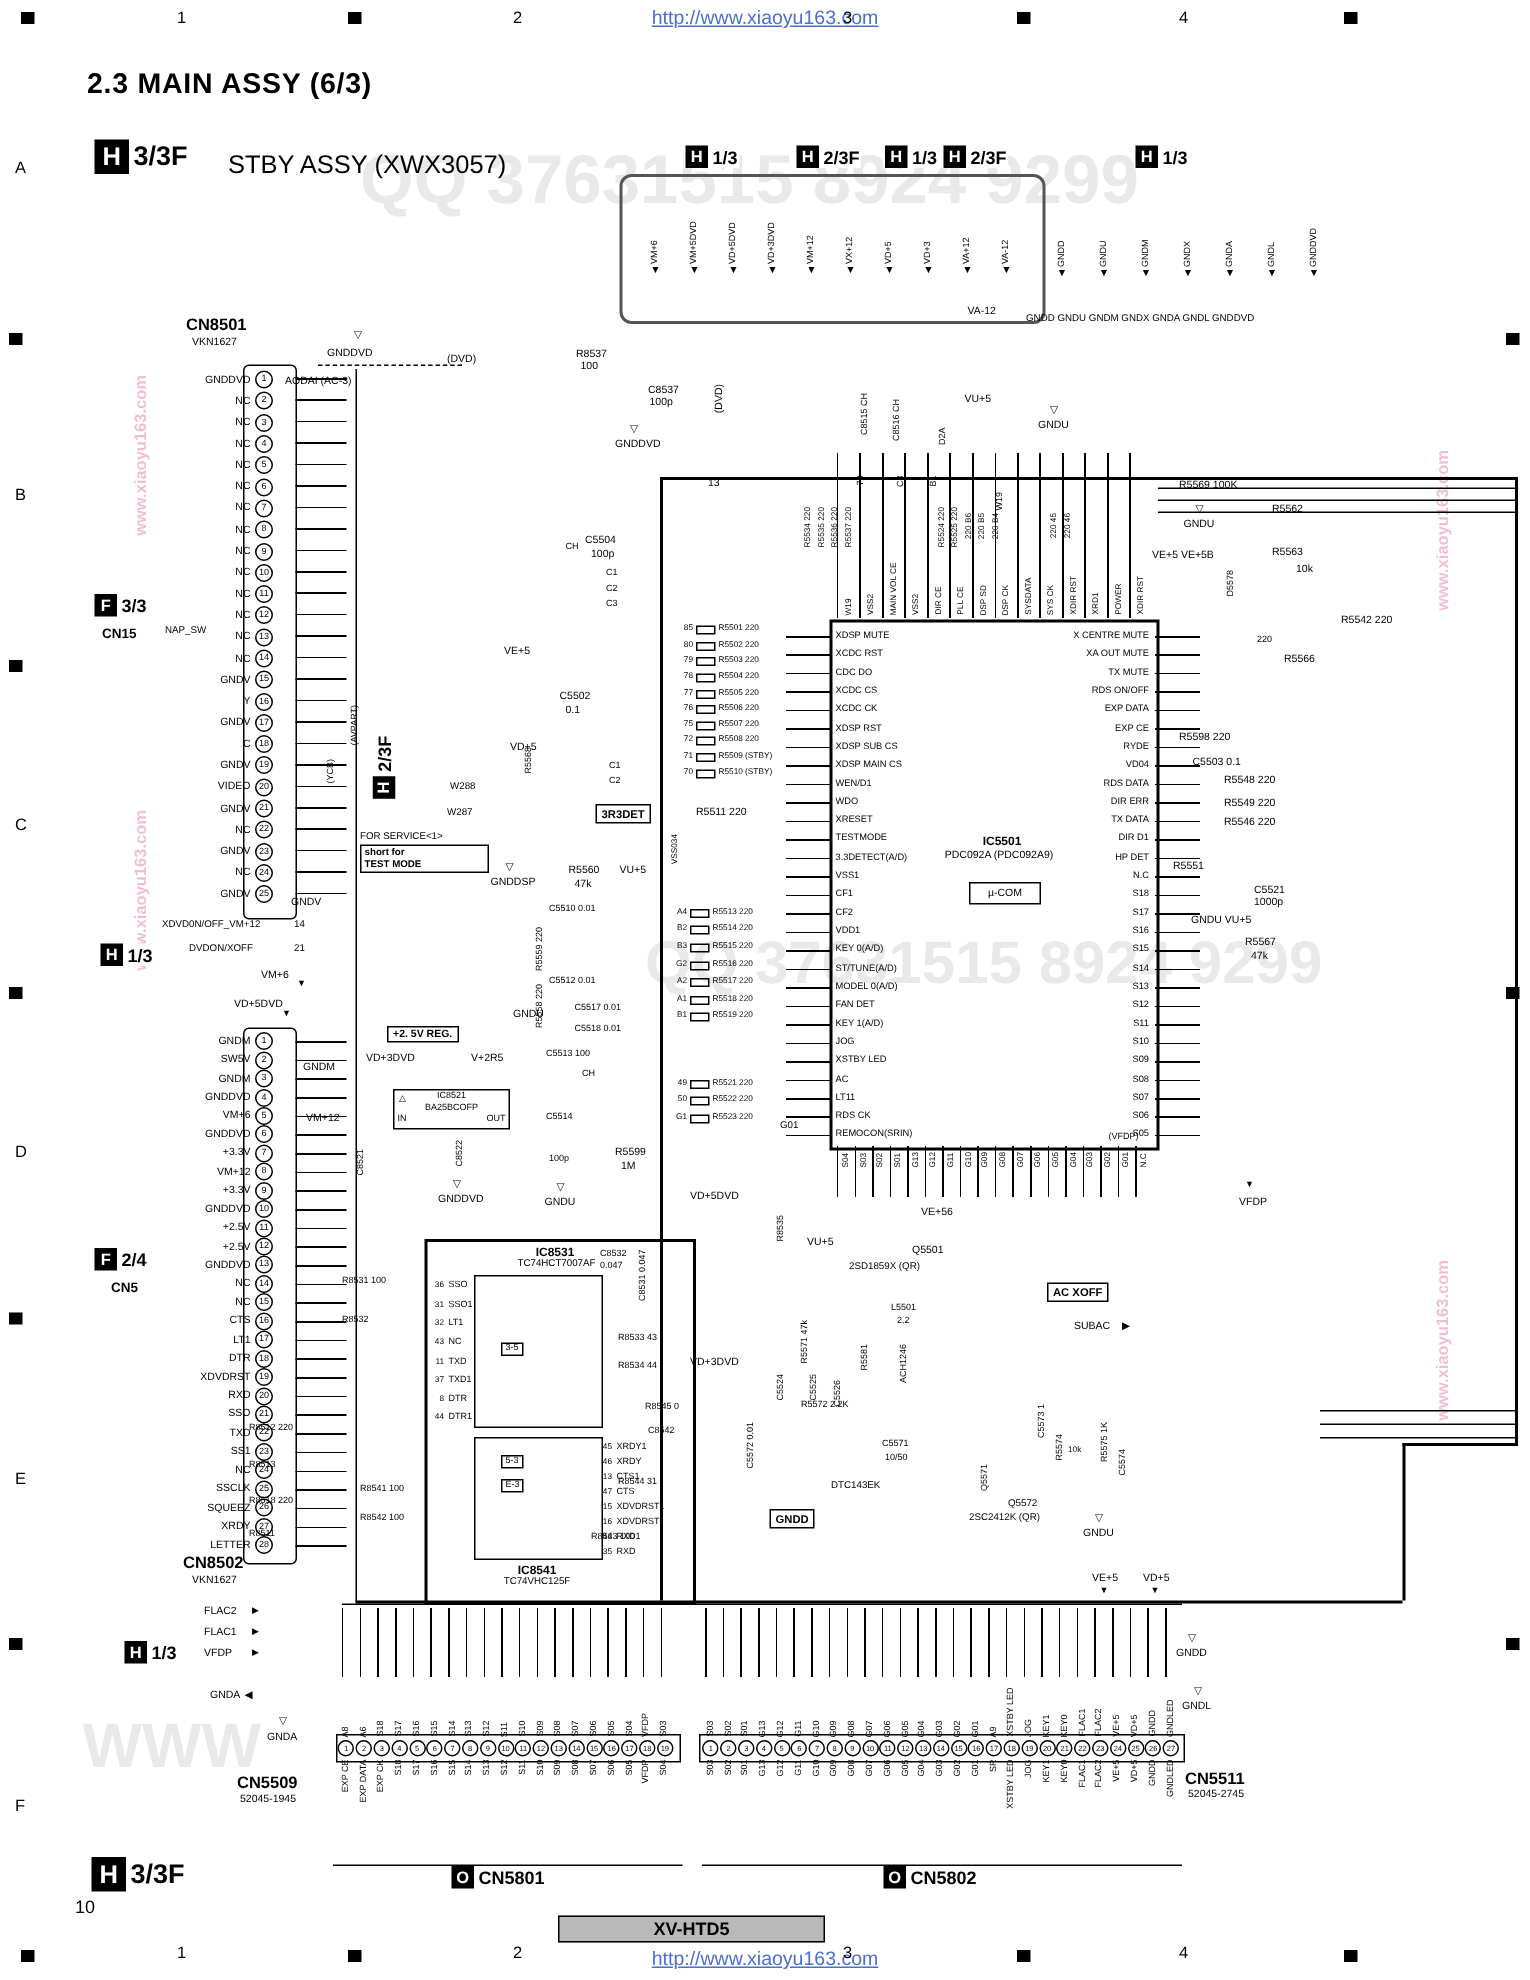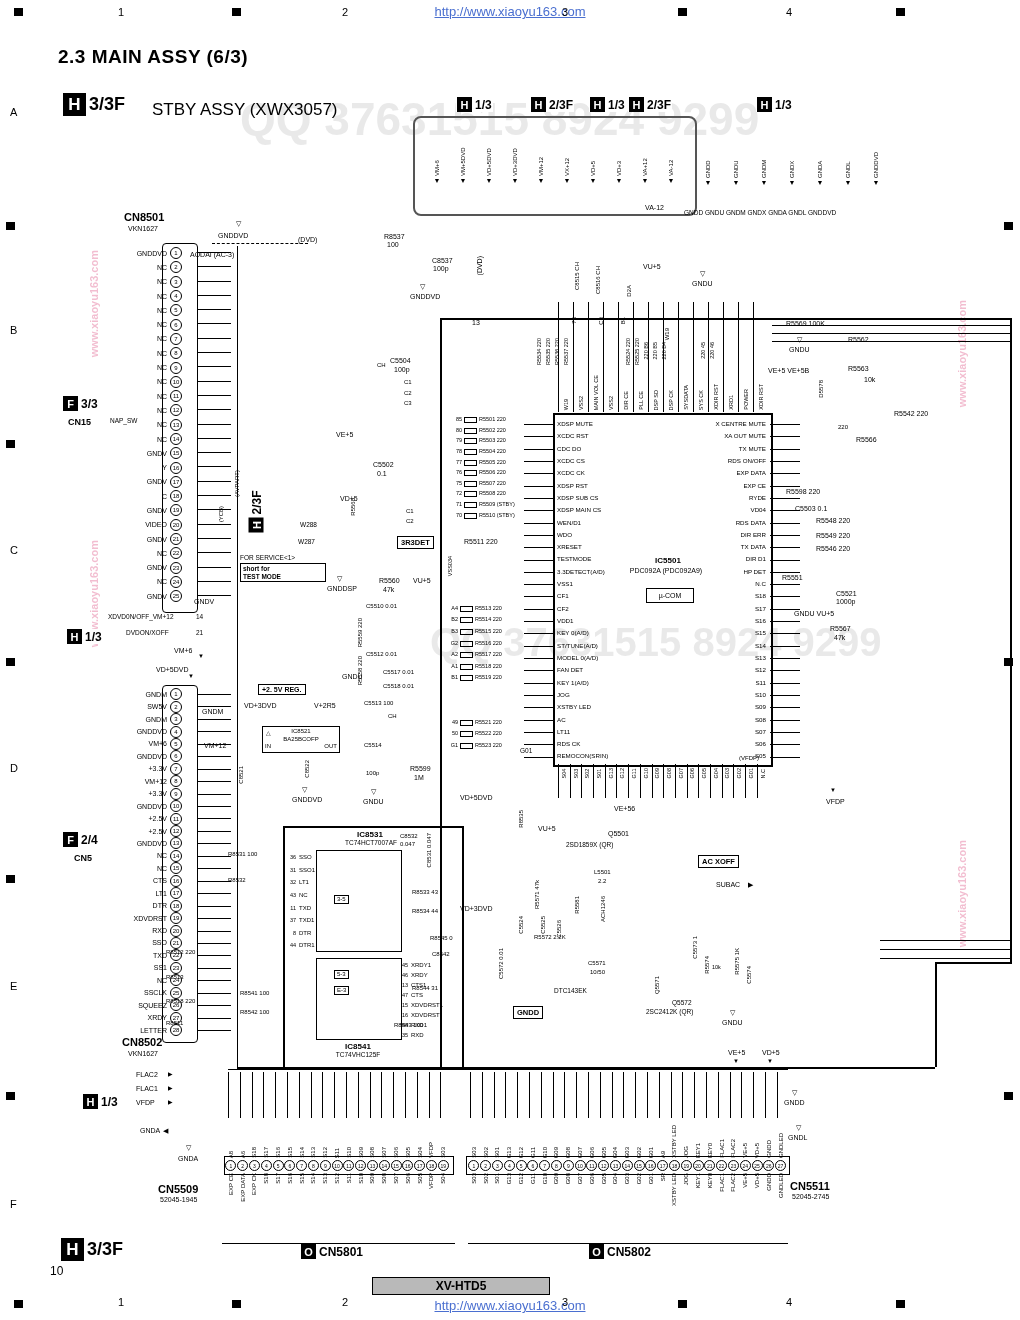--- a/index.html
+++ b/index.html
@@ -73,20 +73,21 @@
 </style>
 </head>
 <body>
 
 <div class="sheet">
 
   <div class="wm-link" style="top:4px">http://www.xiaoyu163.com</div>
   <div class="wm-link" style="top:1298px">http://www.xiaoyu163.com</div>
   <div class="wm-big" style="left:240px;top:92px;font-size:46px">QQ 37631515  8924 9299</div>
   <div class="wm-big" style="left:430px;top:620px;font-size:40px;transform:rotate(0deg)">QQ 37631515  8924 9299</div>
+  <div class="wm-big" style="left:55px;top:1140px;font-size:42px">WWW</div>
   <div class="wm-pink vert" style="left:88px;top:540px">www.xiaoyu163.com</div>
   <div class="wm-pink vert" style="left:956px;top:300px">www.xiaoyu163.com</div>
   <div class="wm-pink vert" style="left:956px;top:840px">www.xiaoyu163.com</div>
   <div class="wm-pink vert" style="left:88px;top:250px">www.xiaoyu163.com</div>
 
   <div class="abs frame-cols" style="top:6px;left:0;width:100%;height:14px">
 
   <span class="fmark" style="position: absolute; left: 118px;">1</span>
       <span class="fmark" style="position: absolute; left: 342px;">2</span>
       <span class="fmark" style="position: absolute; left: 562px;">3</span>

